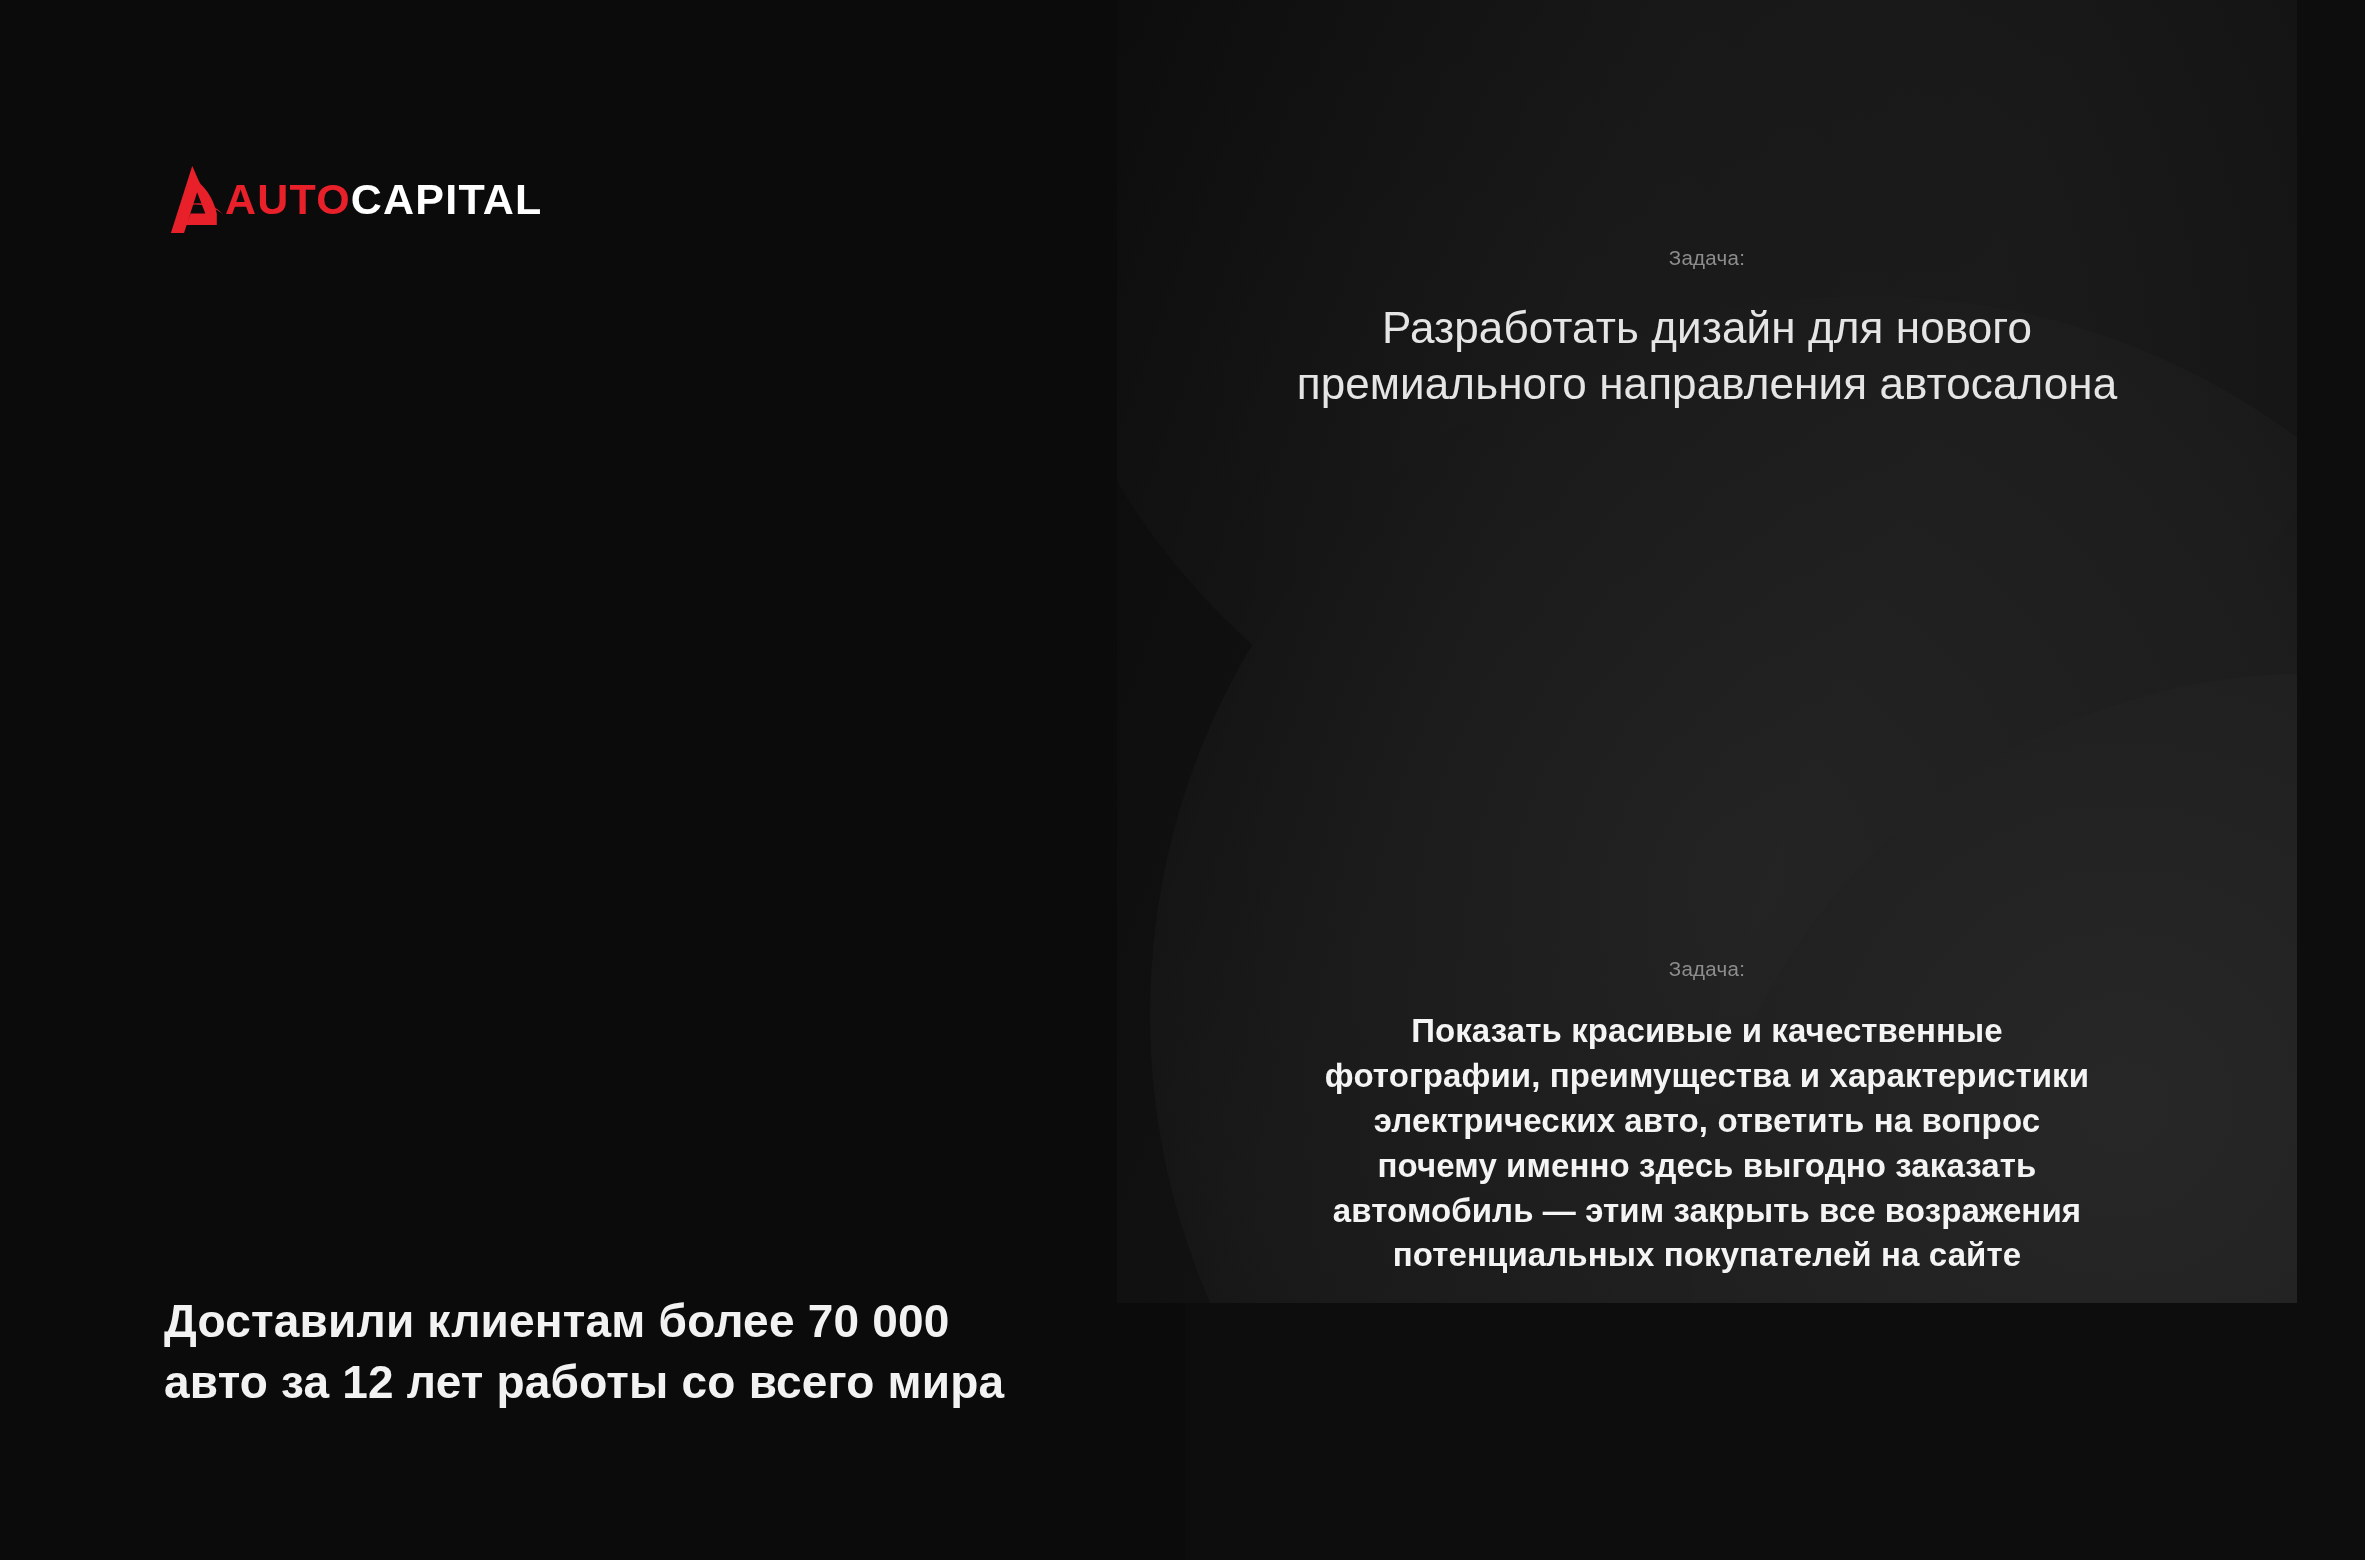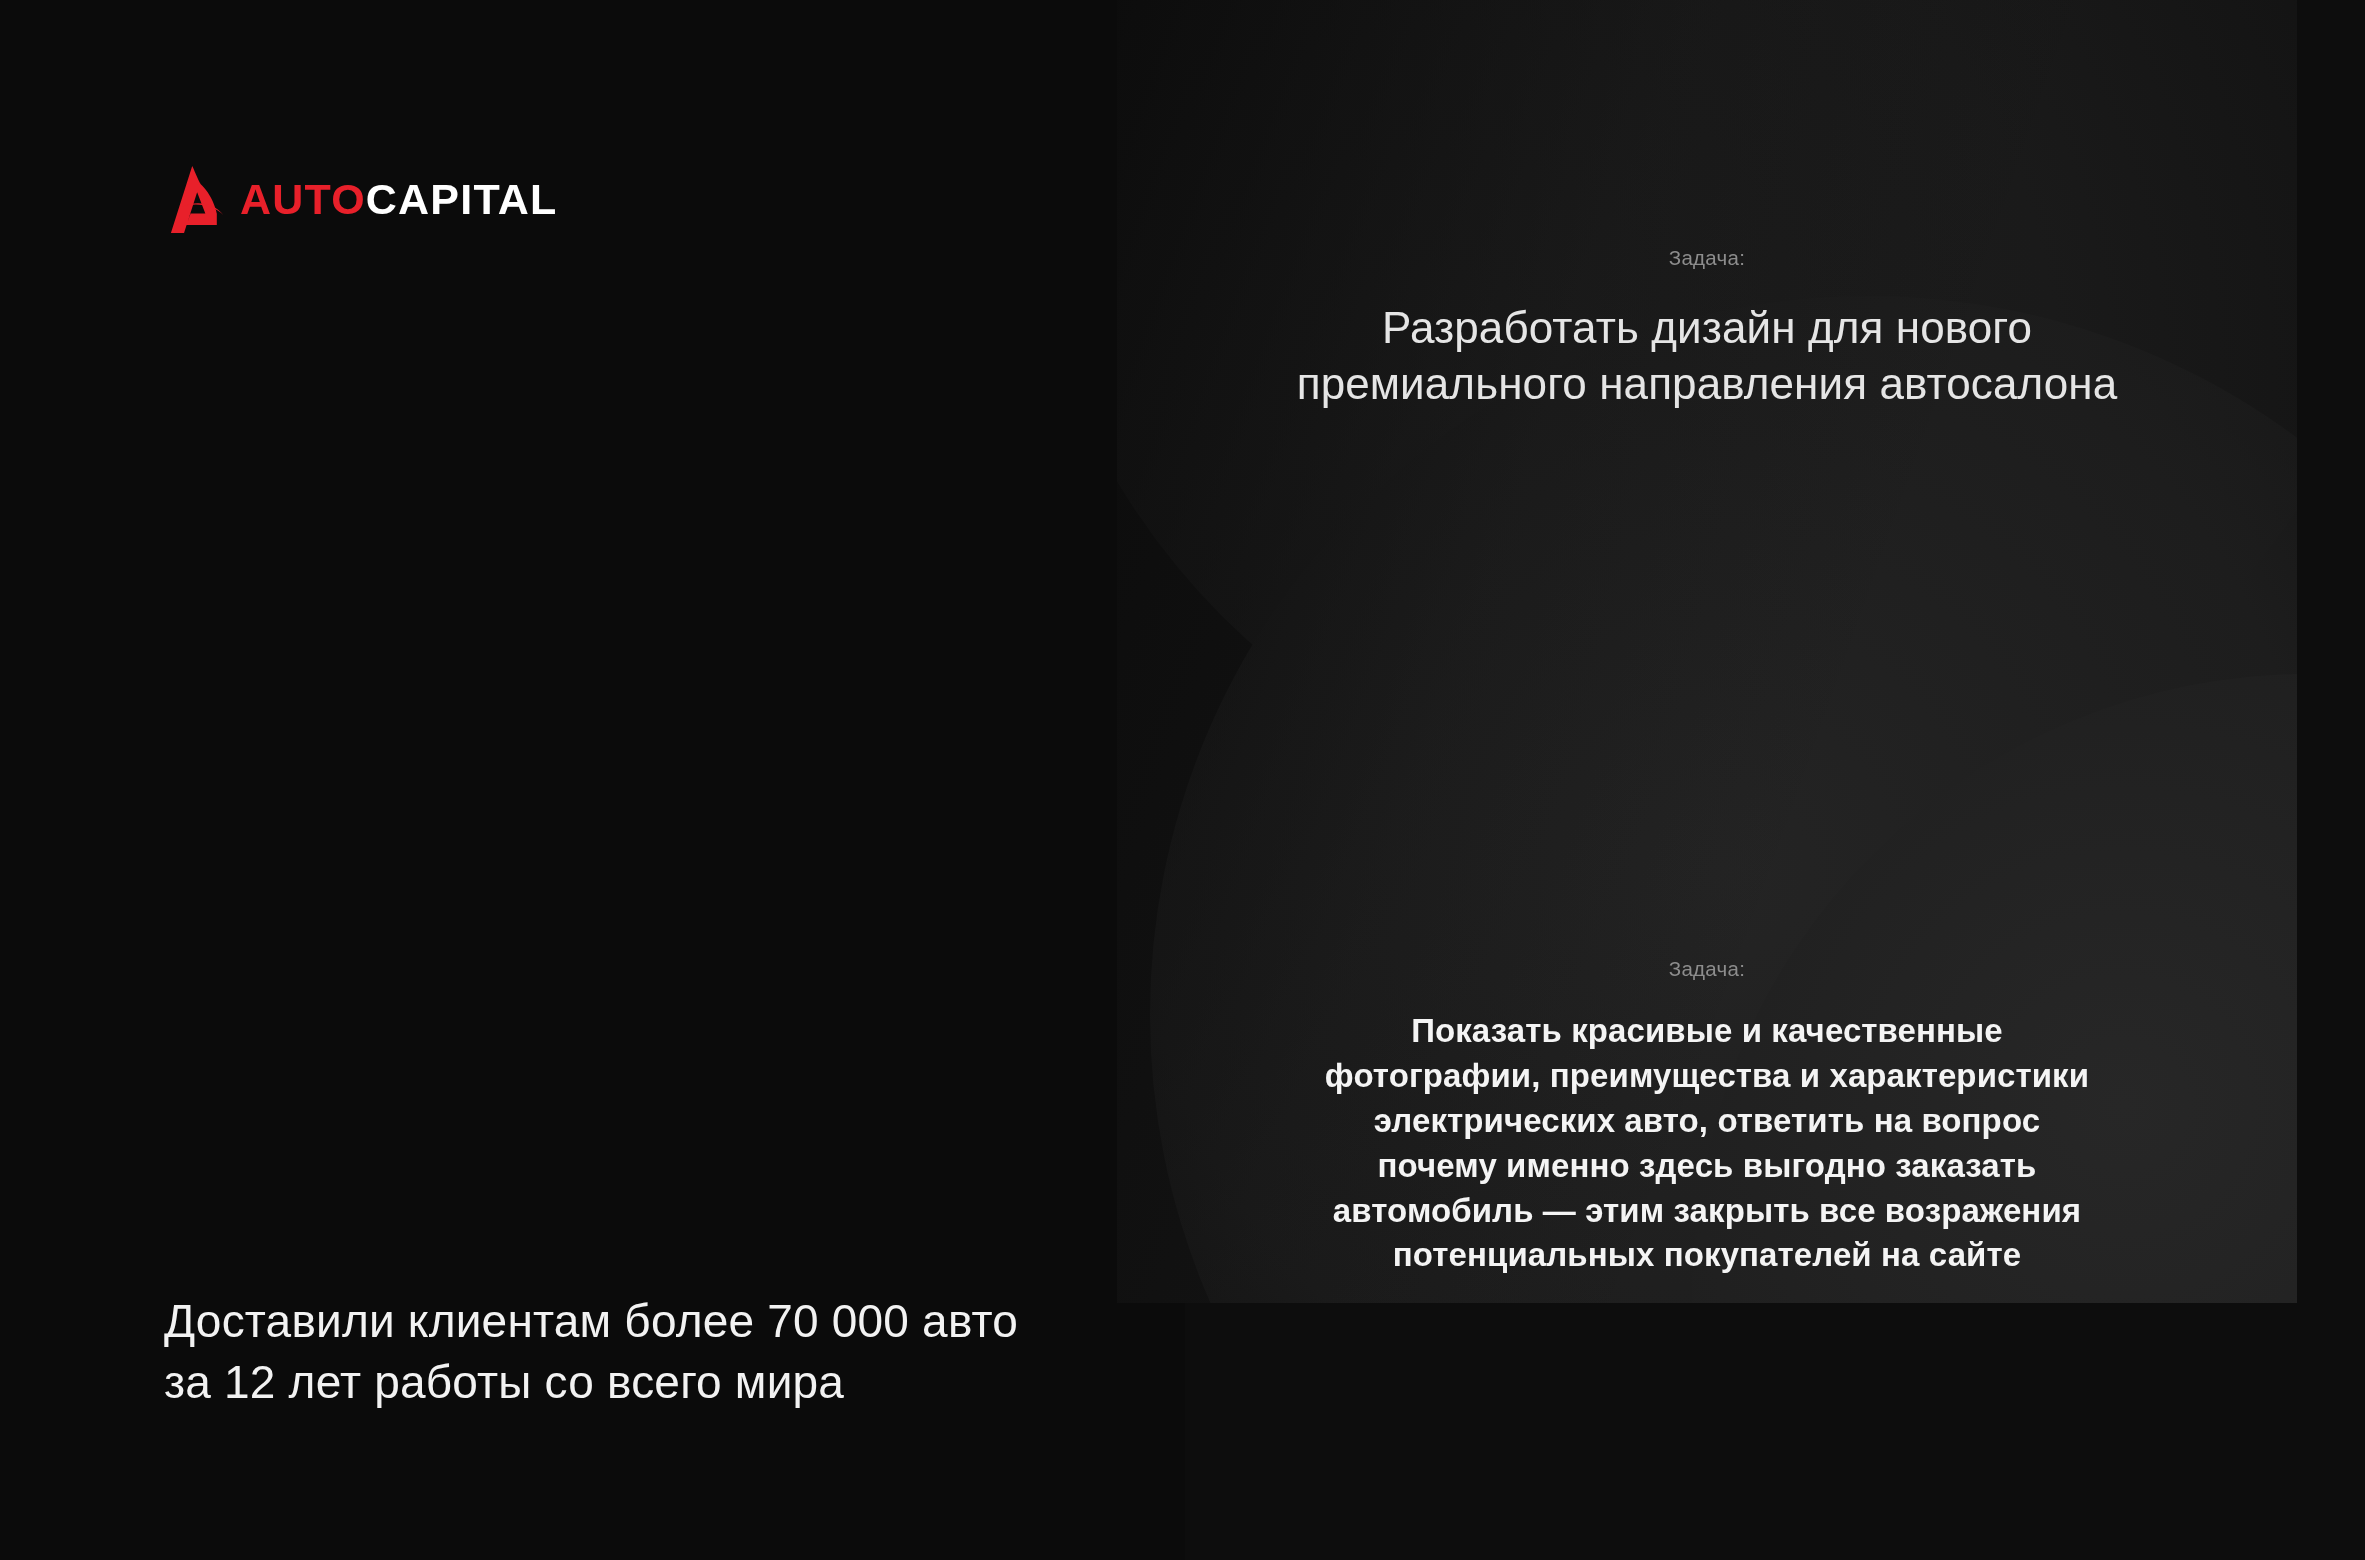--- a/index.html
+++ b/index.html
@@ -30,21 +30,20 @@
     background: #0b0b0b;
     overflow: hidden;
   }
 
   .logo {
     position: absolute;
     left: 166px;
     top: 164px;
     display: flex;
     align-items: center;
-    gap: 15px;
   }
   .logo-mark {
     width: 59px;
     height: 71px;
     position: relative;
     display: block;
   }
   .logo-word {
     font-size: 43px;
     font-weight: 700;
@@ -55,21 +54,21 @@
   .logo-word .capital { color: #ffffff; }
 
   .left-stat {
     position: absolute;
     left: 164px;
     bottom: 148px;
     width: 862px;
     color: #f2f2f2;
     font-size: 46px;
     line-height: 1.33;
-    font-weight: 400;
+    font-weight: 700;
     letter-spacing: 0.2px;
   }
 
   
   .right-panel {
     position: absolute;
     left: 1117px;
     top: 0;
     width: 1180px;
     height: 1303px;

